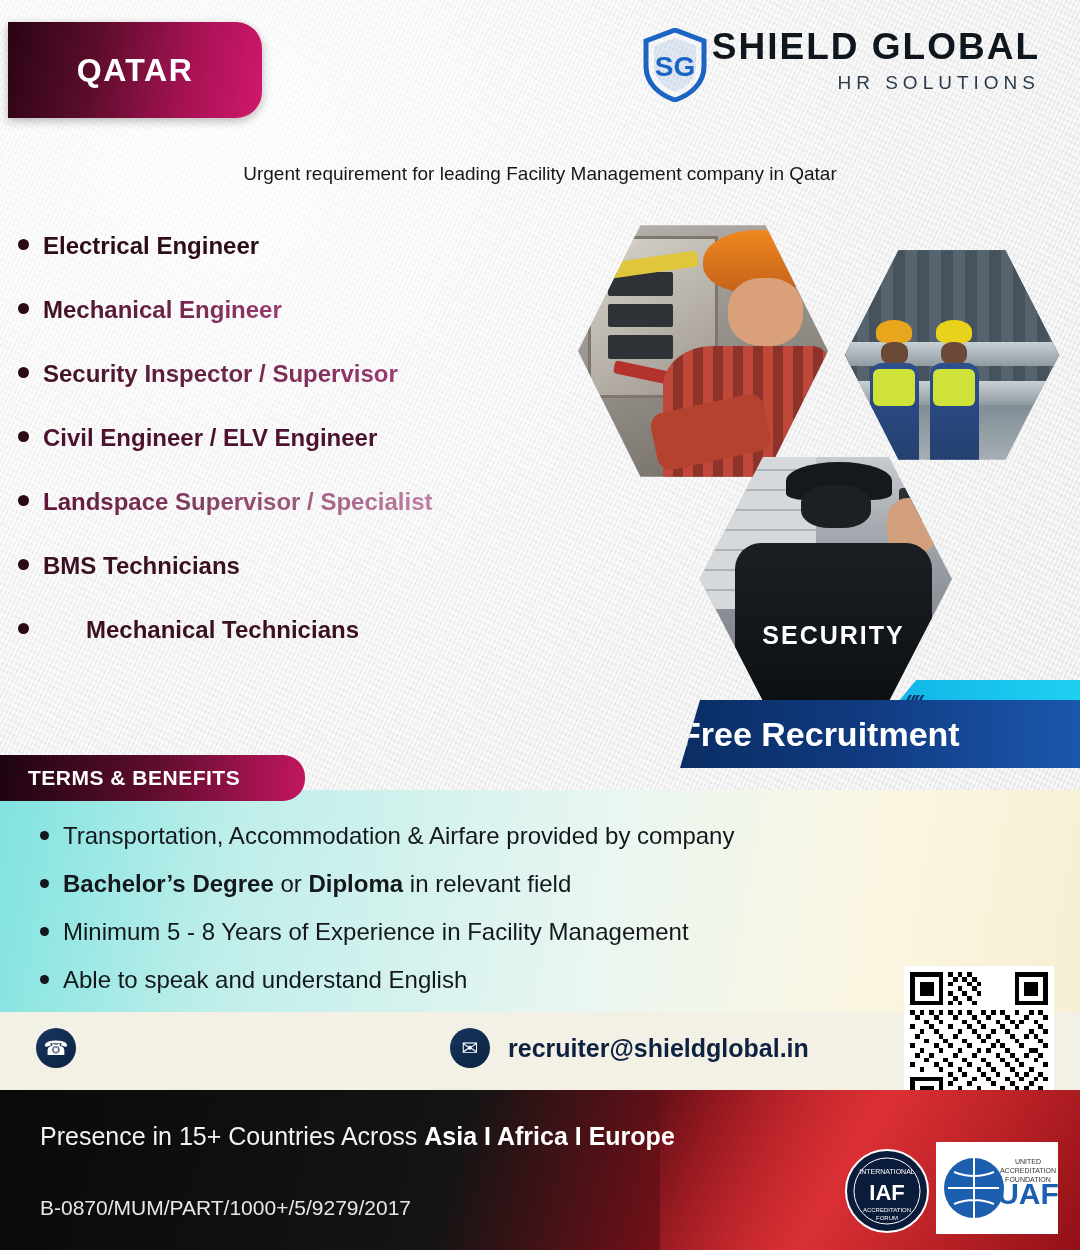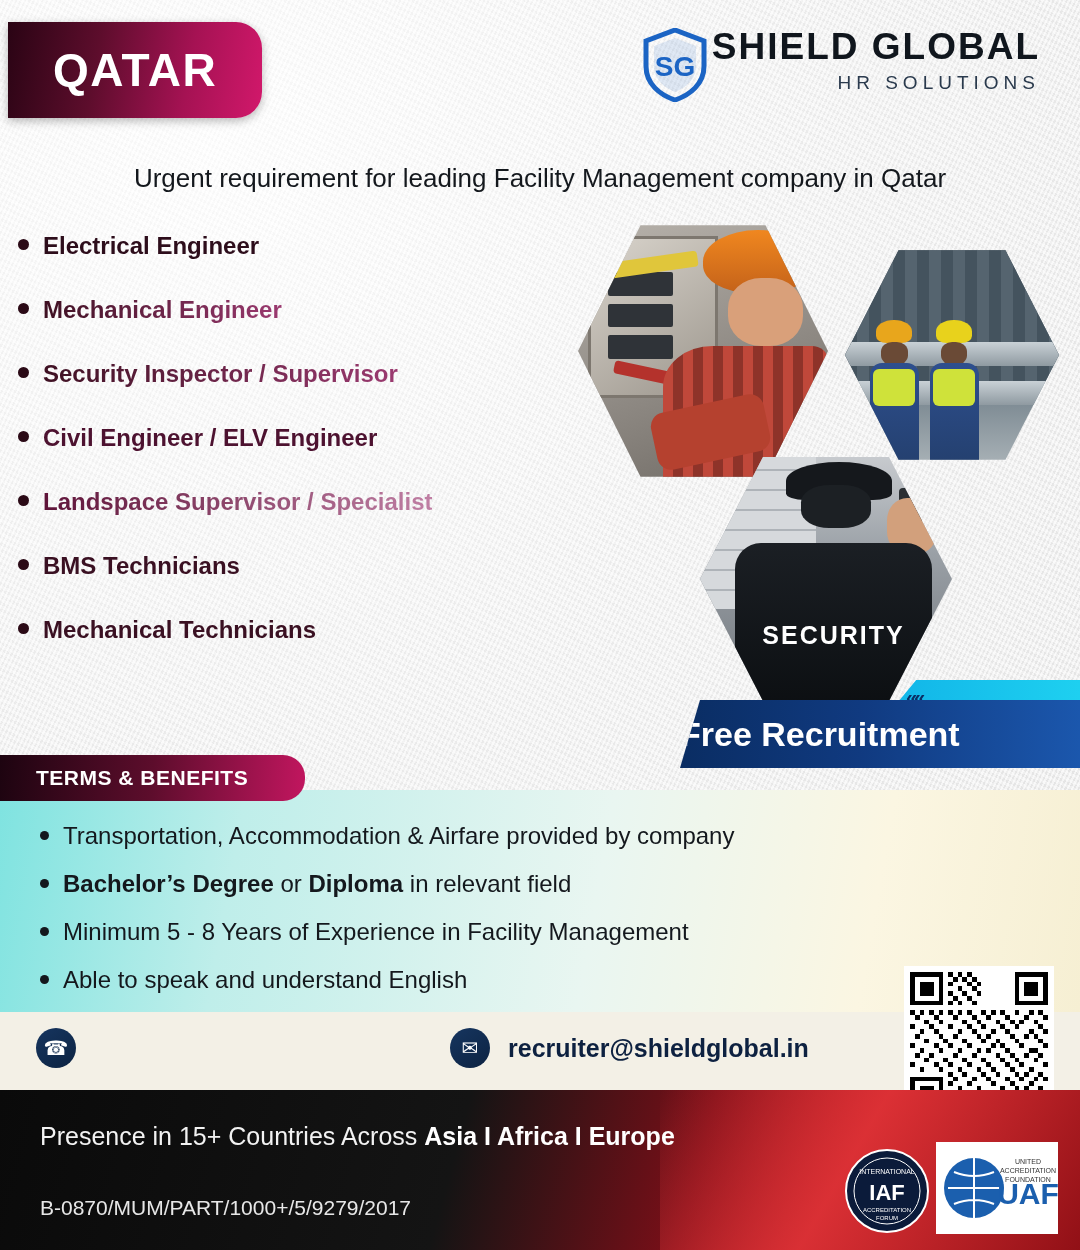--- a/index.html
+++ b/index.html
@@ -30,60 +30,60 @@
   
   .qatar-badge {
     position: absolute; top: 22px; left: 8px;
     width: 254px; height: 96px;
     background: linear-gradient(100deg, #2a0414 0%, #5d0d2c 35%, #a51253 70%, #d2186b 100%);
     border-radius: 0 26px 26px 0;
     display: flex; align-items: center; justify-content: center;
     box-shadow: 0 3px 10px rgba(0,0,0,0.28);
   }
   .qatar-badge span {
-    color: #fff; font-size: 46px; font-weight: bold; letter-spacing: 1.5px;
+    color: #fff; font-size: 32px; font-weight: bold; letter-spacing: 1.5px;
   }
   .brand {
     position: absolute; top: 28px; right: 40px;
     display: flex; align-items: flex-start; gap: 4px;
   }
   .brand-shield { width: 66px; height: 74px; flex: none; }
   .brand-text { line-height: 1; }
   .brand-name {
     font-size: 37px; font-weight: bold; color: #10161d; letter-spacing: 2px;
   }
   .brand-sub {
     font-size: 19px; color: #2a3a4d; letter-spacing: 5px; margin-top: 8px; text-align: right;
   }
 
   
   .headline {
     position: absolute; top: 163px; left: 0; width: 1080px;
     text-align: center;
-    font-size: 26px; color: #14181d;
+    font-size: 19px; color: #14181d;
   }
 
   
   .jobs {
     position: absolute; top: 232px; left: 18px; width: 660px;
     list-style: none;
   }
   .jobs li {
     display: flex; align-items: baseline; gap: 14px;
     margin-bottom: 36px;
     font-size: 24px; font-weight: bold;
   }
   .jobs li .dot {
     width: 11px; height: 11px; border-radius: 50%; background: #2b0a16; flex: none;
     transform: translateY(-4px);
   }
   .j0 { color: #2d0d1b; }
   .j2 { color: #4d1230; }
   .j5 { color: #3a1022; }
-  .j6 { color: #3a1022; }
+  .j6 { color: #3a1022; margin-left: 43px; }
   .jobs .grad-a { background: linear-gradient(90deg,#3e1022,#9b3a70); -webkit-background-clip: text; background-clip: text; color: transparent; }
   .jobs .grad-b { background: linear-gradient(90deg,#5e1338,#c07fa4); -webkit-background-clip: text; background-clip: text; color: transparent; }
 
   
   .hex {
     position: absolute;
     clip-path: polygon(25% 2%, 75% 2%, 100% 50%, 75% 98%, 25% 98%, 0% 50%);
     overflow: hidden;
     box-shadow: 0 6px 16px rgba(0,0,0,0.22);
   }
@@ -149,21 +149,21 @@
     background: linear-gradient(90deg,#12b6e8,#1ed0f0);
     clip-path: polygon(10% 0, 100% 0, 100% 100%, 0 100%);
   }
   .chev { position:absolute; top:686px; left:906px; color:#0a2d63; font-size: 20px; letter-spacing:-3px; font-weight:bold; }
 
   
   .terms-tab {
     position: absolute; left: 0; top: 755px; width: 305px; height: 46px;
     background: linear-gradient(95deg,#1d0410 0%, #5d0d2c 50%, #c2165f 100%);
     border-radius: 0 22px 22px 0;
-    display:flex; align-items:center; padding-left: 36px; text-align: center;
+    display:flex; align-items:center; padding-left: 28px; text-align: center;
   }
   .terms-tab span { color:#fff; font-size:21px; font-weight:bold; letter-spacing:0.5px; }
 
   .terms-panel {
     position:absolute; left:0; top:790px; width:1080px; height:222px;
     background: linear-gradient(100deg,#7fe3e0 0%, #bfeeea 22%, #e9f6f1 55%, #fbf6e2 80%, #f6efd3 100%);
   }
   .terms-list { position:absolute; left:40px; top:822px; width:960px; list-style:none; }
   .terms-list li {
     display:flex; align-items:baseline; gap:14px;

